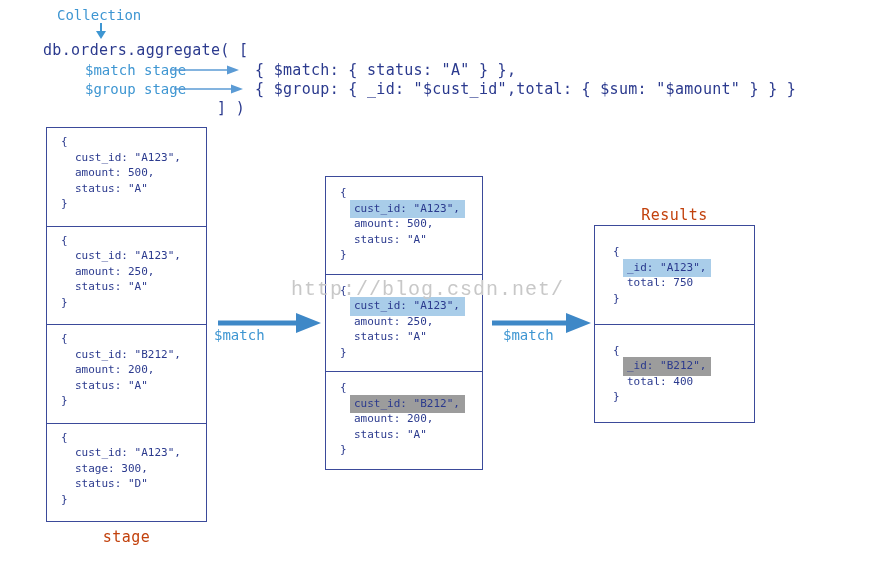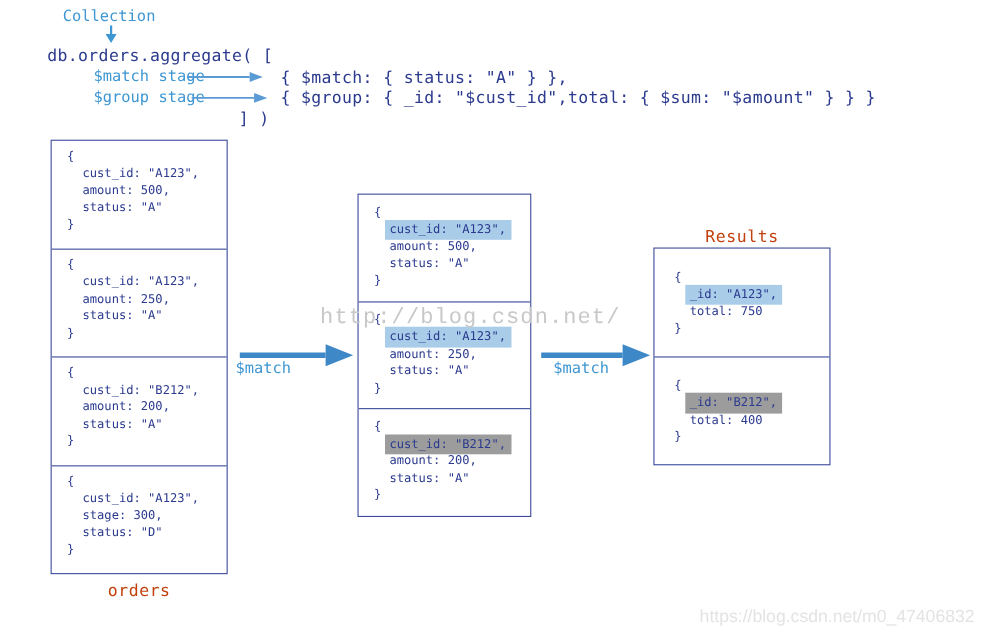--- a/index.html
+++ b/index.html
@@ -101,21 +101,21 @@
         <div class="doc-line brace"><span>}</span></div>
       </div>
       <div class="doc-cell">
         <div class="doc-line brace"><span>{</span></div>
         <div class="doc-line field"><span>cust_id: "A123",</span></div>
         <div class="doc-line field"><span>stage: 300,</span></div>
         <div class="doc-line field"><span>status: "D"</span></div>
         <div class="doc-line brace"><span>}</span></div>
       </div>
     </div>
-  <div class="abs box-caption" style="left:46px; top:528px; width:161px;">orders</div>
+  <div class="abs box-caption" style="left:46px; top:528px; width:161px;">stage</div>
 
   <svg class="abs" style="left:214px; top:310px;" width="108" height="26">
     <line x1="4" y1="13" x2="82" y2="13" stroke="#3e88c7" stroke-width="5"></line>
     <polygon points="82,3 107,13 82,23" fill="#3e88c7"></polygon>
   </svg>
   <div class="abs arrow-label" style="left:214px; top:327px;">$match</div>
 
   <div class="doc-box box-mid" style="left:325px; top:176px; width:158px; height:294px;">
       <div class="doc-cell">
         <div class="doc-line brace"><span>{</span></div>
@@ -156,15 +156,14 @@
       </div>
       <div class="doc-cell">
         <div class="doc-line brace"><span>{</span></div>
         <div class="doc-line field"><span class="hl hl-gray">_id: "B212",</span></div>
         <div class="doc-line field"><span>total: 400</span></div>
         <div class="doc-line brace"><span>}</span></div>
       </div>
     </div>
 
   <div class="abs wm-center" style="left:291px; top:278px;">http://blog.csdn.net/</div>
-  <div class="abs wm-corner" style="left:636px; top:552px;">https://blog.csdn.net/m0_47406832</div>
 
 </div>
 
 </body></html>

